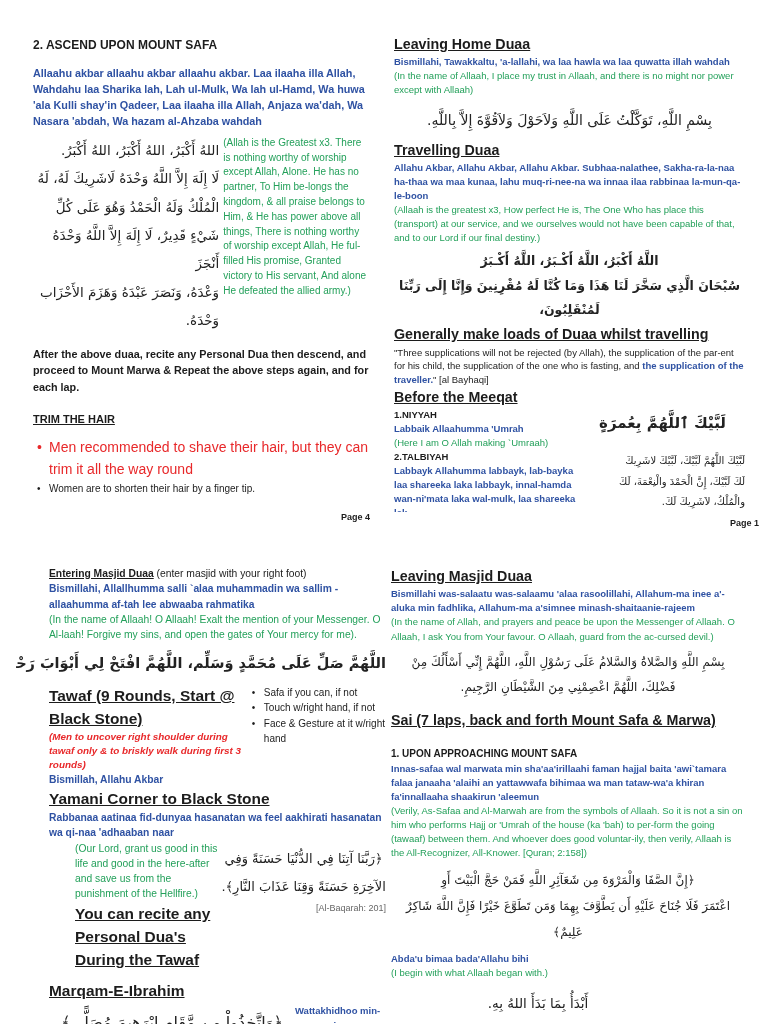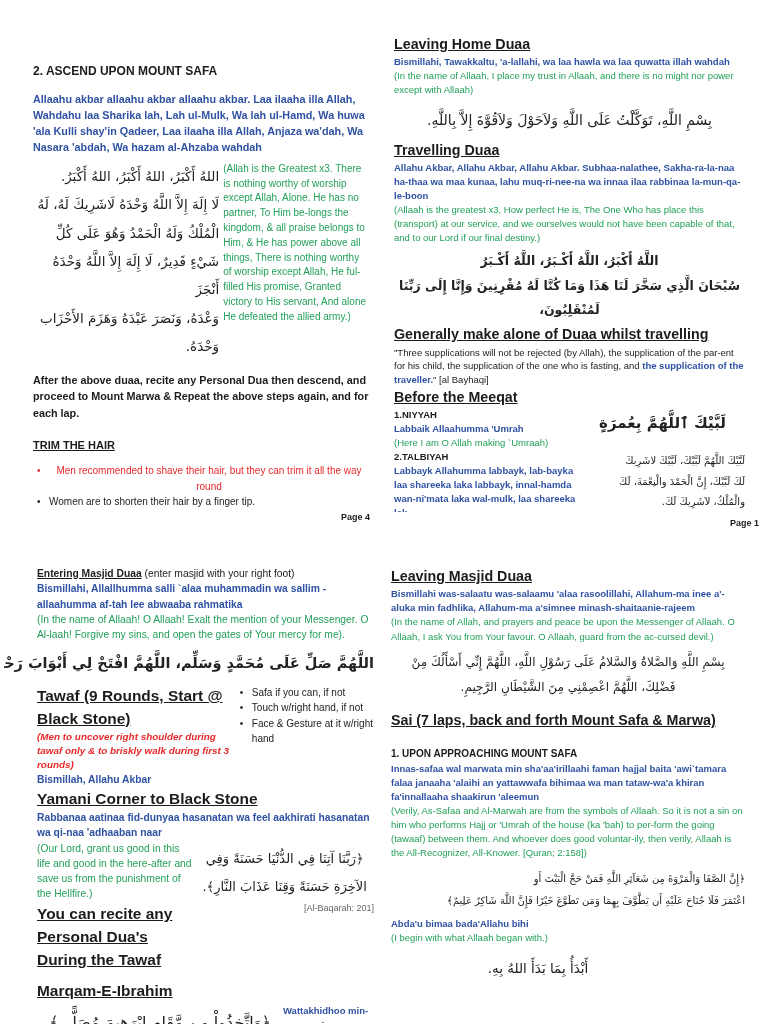--- a/index.html
+++ b/index.html
@@ -1,42 +1,42 @@
 <!DOCTYPE html>
 <html><head>
 <meta charset="utf-8">
 <style>
   html,body{margin:0;padding:0;background:#ffffff;}
   body{font-family:"Liberation Sans",sans-serif;color:#1c1c1c;}
   .sheet{position:relative;width:768px;height:1024px;background:#ffffff;overflow:hidden;}
   .page{position:absolute;width:384px;height:512px;box-sizing:border-box;overflow:hidden;}
-  .p4{left:0;top:8px;padding:56px 15px 0 33px;font-size:10.5px;}
+  .p4{left:0;top:0;padding:38px 15px 0 33px;font-size:10.5px;}
   .p1{left:384px;top:0;padding:34px 23px 0 10px;font-size:9.5px;}
-  .p2{left:4px;top:512px;padding:54px 14px 8px 33px;font-size:10.3px;}
+  .p2{left:16px;top:512px;padding:54px 14px 8px 33px;font-size:10.3px;}
   .p3{left:384px;top:512px;padding:54px 23px 0 7px;font-size:9.5px;}
 
   .title{font-size:12px;font-weight:bold;margin:0 0 14px 0;}
   .blue{color:#2f52a3;font-weight:bold;line-height:1.48;margin:0;}
   .green{color:#23a05a;line-height:1.48;margin:0;}
   .red{color:#e8282a;font-style:italic;font-weight:bold;line-height:1.4;margin:0;}
   .bold{font-weight:bold;line-height:1.45;margin:0;}
   .hwrap{margin:0;}
   .h{font-weight:bold;text-decoration:underline;display:inline;line-height:1.5;}
   .mt6{margin-top:6px;} .mt8{margin-top:8px;} .mt10{margin-top:10px;} .mt12{margin-top:12px;} .mt16{margin-top:16px;}
   .ar{font-family:"DejaVu Sans",sans-serif;direction:rtl;unicode-bidi:embed;white-space:pre-line;color:#222;}
   .flexrow{display:flex;align-items:flex-start;}
 
   
   .ar-p4{width:56%;font-size:13.5px;line-height:2.1;text-align:right;padding-right:2px;box-sizing:border-box;}
   .tr-p4{width:44%;font-size:10px;padding-left:2px;box-sizing:border-box;}
   .after{font-size:10.8px;line-height:1.5;}
   .bullets{margin:10px 0 0 0;padding:0;list-style:none;}
   .bullets li{position:relative;padding-left:16px;line-height:1.55;}
   .bullets li::before{content:"•";position:absolute;left:4px;}
-  .li-red{color:#e8282a;font-size:10px;text-align:center;}
+  .li-red{color:#e8282a;font-size:14px;}
   .li-black{font-size:10px;}
   .closing{font-weight:bold;font-style:italic;text-align:center;font-size:11px;line-height:1.5;margin:14px 0 0 0;}
   .pageno{position:absolute;font-weight:bold;font-size:9px;color:#1c1c1c;}
   #pn4{left:341px;top:512px;} #pn1{left:708px;top:518px;padding-left:22px;}
 
   
   .ar-lh{font-size:14px;line-height:2;text-align:center;margin:8px 0 6px 0;}
   .ar-travel{font-size:12.5px;line-height:1.95;text-align:center;margin:4px 0 2px 0;font-weight:bold;}
   .quote{line-height:1.45;margin:0;}
   .blue-inline{color:#2f52a3;font-weight:bold;}
@@ -46,31 +46,31 @@
   .ar-niyyah{font-size:15px;font-weight:bold;line-height:1.8;text-align:center;margin-top:2px;}
   .ar-talbiyah{font-size:10px;line-height:2.05;text-align:right;margin-top:14px;}
 
   
   .h-note{font-weight:normal;}
   .ar-entering{font-size:14.5px;font-weight:bold;line-height:1.9;text-align:center;margin:8px 0 6px 0;white-space:nowrap;}
   .tawaf-l{width:59%;box-sizing:border-box;}
   .tawaf-r{width:41%;box-sizing:border-box;padding-top:1px;}
   .tawaf-r .bullets{margin-top:0;}
   .red-sm{font-size:9.9px;}
-  .yamani-l{width:47%;box-sizing:border-box;}
+  .yamani-l{width:47%;box-sizing:border-box;margin-left:26px;}
   .yamani-r{width:53%;box-sizing:border-box;}
   .ar-yamani{font-size:13px;line-height:2.15;text-align:center;margin-top:4px;}
   .ref{color:#666;font-size:9px;text-align:right;margin-top:2px;}
   .ar-maqam{width:73%;font-size:16px;line-height:1.9;text-align:center;padding-top:6px;box-sizing:border-box;}
   .maqam-tr{width:27%;font-size:9.5px;line-height:1.5;box-sizing:border-box;padding-top:2px;}
 
   
   .ar-lm{font-size:12px;line-height:2.1;text-align:center;margin:6px 0 2px 0;}
   .safa-label{font-size:10px;}
-  .ar-safa{font-size:10px;line-height:2.15;margin:8px 0 4px 0;}
+  .ar-safa{font-size:12px;line-height:2.15;text-align:center;margin:8px 0 4px 0;}
   .ar-abdau{font-size:13.5px;line-height:2;text-align:center;margin-top:10px;padding-right:60px;}
 </style>
 </head>
 <body>
 
 <div class="sheet">
 
   <section class="page p4">
     <h1 class="title">2. ASCEND UPON MOUNT SAFA</h1>
     <p class="blue" style="font-size:10.8px">Allaahu akbar allaahu akbar allaahu akbar. Laa ilaaha illa Allah, Wahdahu laa Sharika lah, Lah ul-Mulk, Wa lah ul-Hamd, Wa huwa 'ala Kulli shay'in Qadeer, Laa ilaaha illa Allah, Anjaza wa'dah, Wa Nasara 'abdah, Wa hazam al-Ahzaba wahdah</p>
@@ -96,21 +96,21 @@
   <section class="page p1">
     <div class="hwrap"><h2 class="h">Leaving Home Duaa</h2></div>
     <p class="blue">Bismillahi, Tawakkaltu, 'a-lallahi, wa laa hawla wa laa quwatta illah wahdah</p>
     <p class="green">(In the name of Allaah, I place my trust in Allaah, and there is no might nor power except with Allaah)</p>
     <div class="ar ar-lh">بِسْمِ اللَّهِ، تَوَكَّلْتُ عَلَى اللَّهِ وَلاَحَوْلَ وَلاَقُوَّةَ إِلاَّ بِاللَّهِ.</div>
     <div class="hwrap"><h2 class="h">Travelling Duaa</h2></div>
     <p class="blue">Allahu Akbar, Allahu Akbar, Allahu Akbar. Subhaa-nalathee, Sakha-ra-la-naa ha-thaa wa maa kunaa, lahu muq-ri-nee-na wa innaa ilaa rabbinaa la-mun-qa-le-boon</p>
     <p class="green">(Allaah is the greatest x3, How perfect He is, The One Who has place this (transport) at our service, and we ourselves would not have been capable of that, and to our Lord if our final destiny.)</p>
     <div class="ar ar-travel">اللَّهُ أَكْبَرُ، اللَّهُ أَكْـبَرُ، اللَّهُ أَكْـبَرُ
 سُبْحَانَ الَّذِي سَخَّرَ لَنَا هَذَا وَمَا كُنَّا لَهُ مُقْرِنِينَ وَإِنَّا إِلَى رَبِّنَا لَمُنْقَلِبُونَ،</div>
-    <div class="hwrap"><h2 class="h">Generally make alone of Duaa whilst travelling</h2></div>
+    <div class="hwrap"><h2 class="h">Generally make loads of Duaa whilst travelling</h2></div>
     <p class="quote"><span>"Three supplications will not be rejected (by Allah), the supplication of the par-ent for his child, the supplication of the one who is fasting, and </span><span class="blue-inline">the supplication of the traveller.</span><span>" [al Bayhaqi]</span></p>
     <div class="hwrap"><h2 class="h">Before the Meeqat</h2></div>
     <div class="flexrow">
       <div class="col-niyyah-l">
         <div class="bold">1.NIYYAH</div>
         <div class="blue">Labbaik Allaahumma 'Umrah</div>
         <div class="green">(Here I am O Allah making `Umraah)</div>
         <div class="bold">2.TALBIYAH</div>
         <div class="blue">Labbayk Allahumma labbayk, lab-bayka laa shareeka laka labbayk, innal-hamda wan-ni'mata laka wal-mulk, laa shareeka lak</div>
         <div class="green green-sm">(Here I am, O Allah, here I am. Here I am. You have no partner. Here I am. Surely all praise, grace and dominion is yours, and you have no partner.)</div>

